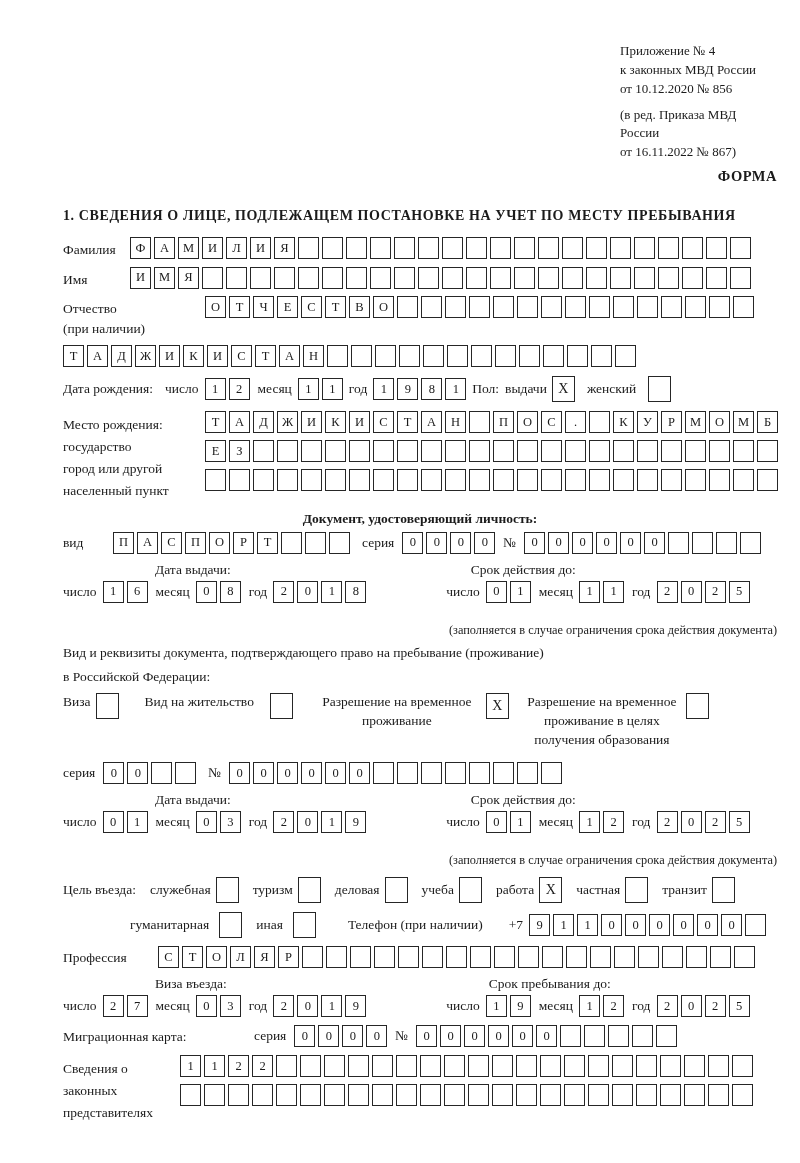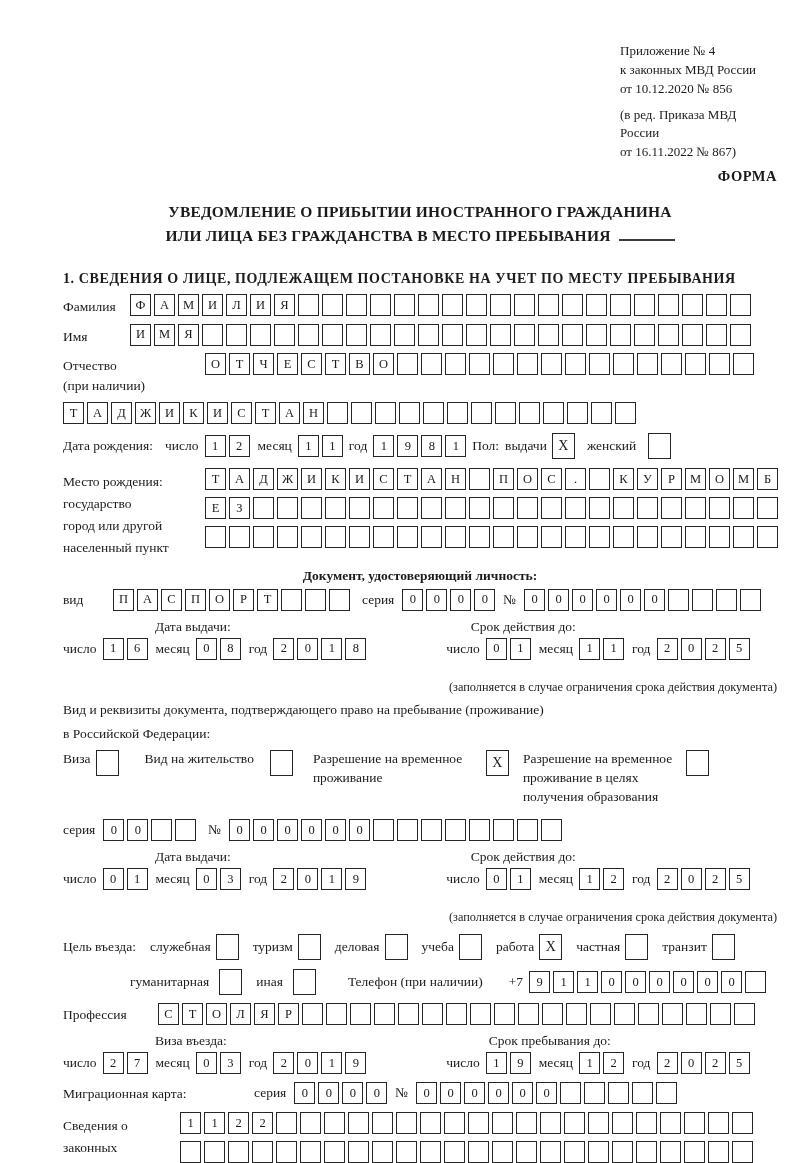--- a/index.html
+++ b/index.html
@@ -27,48 +27,44 @@
   .gap8{margin-left:8px}.gap12{margin-left:12px}.gap6{margin-left:6px}
   .dochead{font-weight:bold;text-align:center;margin-top:9px;font-size:13.5px;}
   .dhead{display:flex;margin-top:8px;}
   .drow{display:flex;align-items:center;margin-top:3px;}
   .dgroup{display:flex;align-items:center;}
   .dgroup .dlabel{margin-right:6px;}
   .dgroup .cells{margin-right:8px;}
   .note{font-size:12.3px;text-align:right;margin-top:20px;}
   .optrow{display:flex;align-items:flex-start;margin-top:8px;}
   .optlabel{line-height:1.4;}
-  .ctr{text-align:left;}
+  .ctr{text-align:center;}
   .purline{display:flex;align-items:center;margin-top:9px;flex-wrap:nowrap;}
   .purline .plabel{margin-left:14px;}
   .purline .plabel:first-child{margin-left:0;}
 </style>
 </head>
 <body>
 
 <div class="page">
 
   <div class="refblock">
     <div>Приложение № 4</div>
     <div>к законных МВД России</div>
     <div>от 10.12.2020 № 856</div>
     <div class="sub">(в ред. Приказа МВД России</div>
     <div>от 16.11.2022 № 867)</div>
   </div>
 
   <div class="forma">ФОРМА</div>
 
-  <div class="title">
-    <div>УВЕДОМЛЕНИЕ О ПРИБЫТИИ ИНОСТРАННОГО ГРАЖДАНИНА</div>
-    <div><span>ИЛИ ЛИЦА БЕЗ ГРАЖДАНСТВА В МЕСТО ПРЕБЫВАНИЯ</span><span class="uline"></span></div>
-  </div>
 
   <div class="sec">1. СВЕДЕНИЯ О ЛИЦЕ, ПОДЛЕЖАЩЕМ ПОСТАНОВКЕ НА УЧЕТ ПО МЕСТУ ПРЕБЫВАНИЯ</div>
 
-  <div class="frow" style="margin-top:7px;">
+  <div class="frow" style="margin-top:13px;">
     <span class="flabel w67">Фамилия</span>
     <span class="cells">
         <span class="cell">Ф</span>
         <span class="cell">А</span>
         <span class="cell">М</span>
         <span class="cell">И</span>
         <span class="cell">Л</span>
         <span class="cell">И</span>
         <span class="cell">Я</span>
         <span class="cell"></span>

